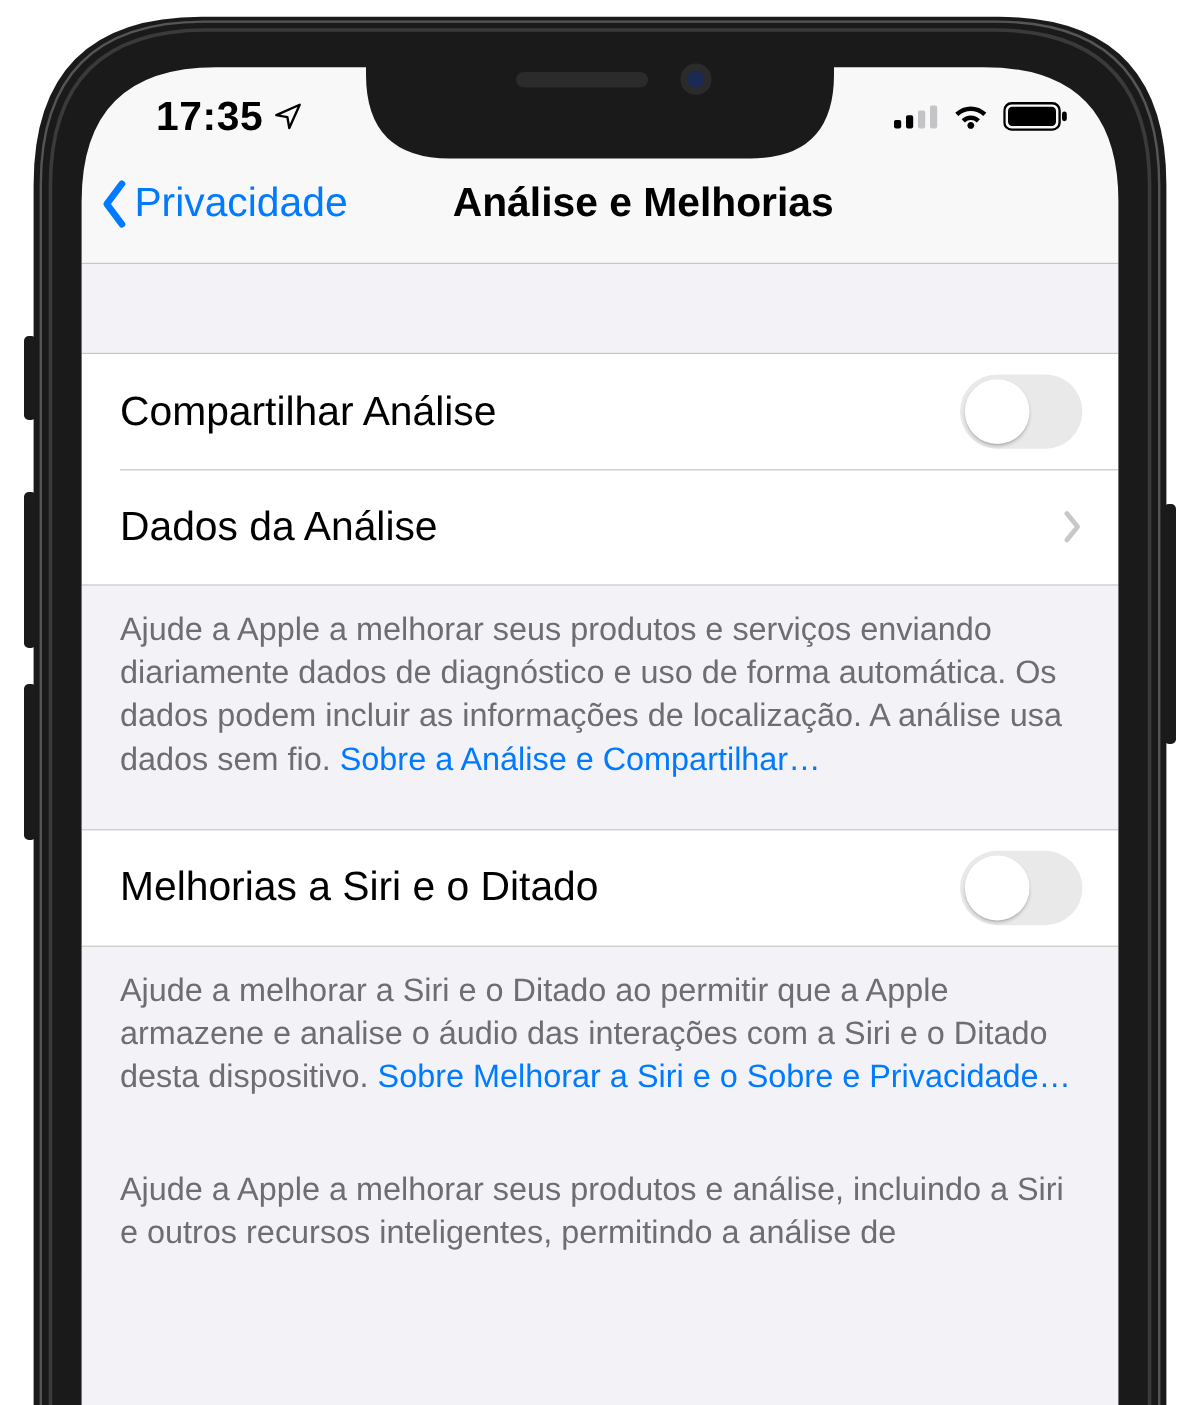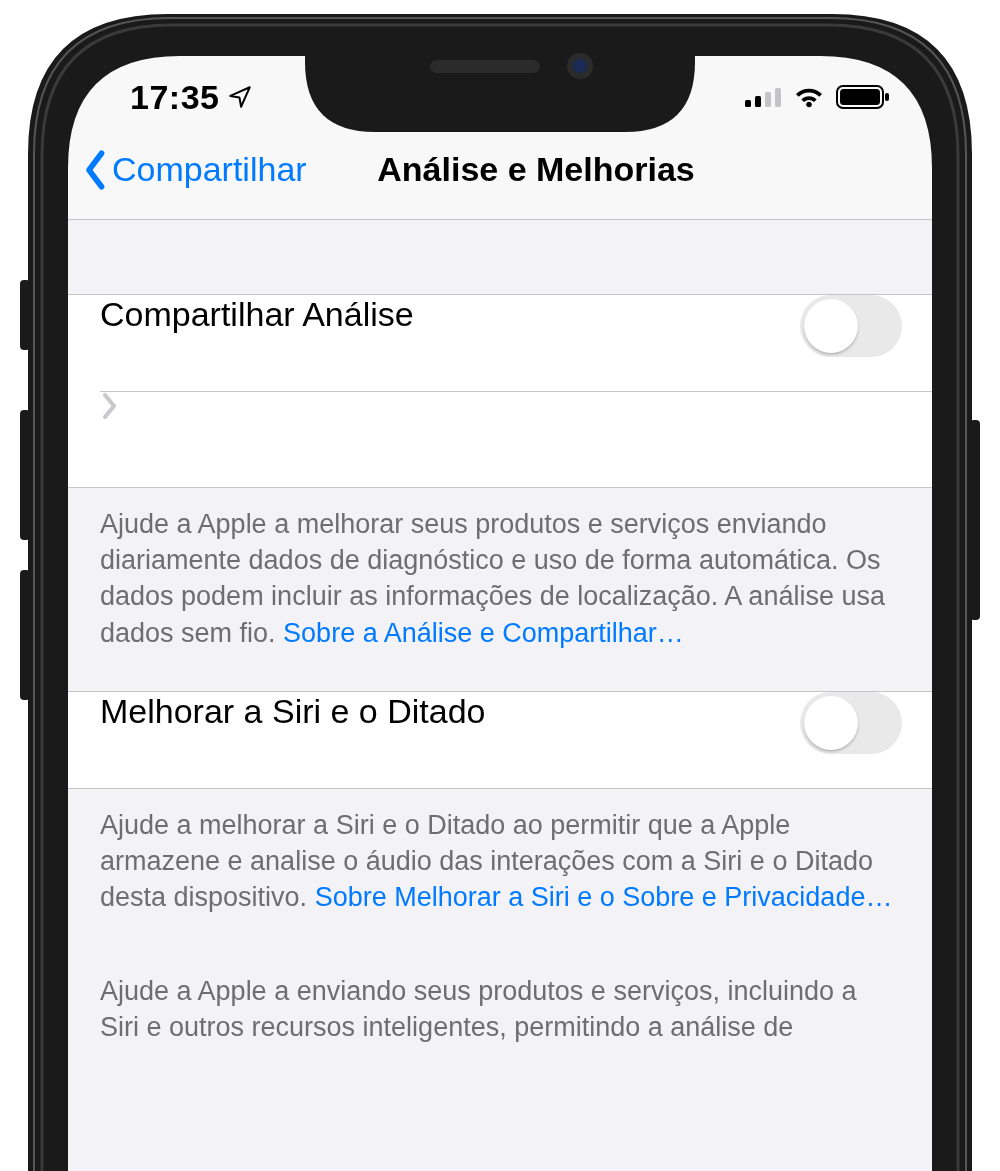--- a/index.html
+++ b/index.html
@@ -96,21 +96,21 @@
     }
     
     .spacer-top { height: 74px; }
     .group {
       background: #fff;
       border-top: 1px solid #c6c6c8;
       border-bottom: 1px solid #c6c6c8;
     }
     .row {
       display: flex;
-      align-items: flex-start;
+      align-items: center;
       justify-content: space-between;
       height: 96px;
       padding: 0 30px 0 32px;
       font-size: 34px;
       color: #000;
       position: relative;
     }
     .row + .row::before {
       content: "";
       position: absolute;
@@ -238,56 +238,57 @@
           <rect x="49" y="9" width="4" height="8" rx="2" fill="#000"></rect>
         </svg>
       </div>
     </div>
 
     <div class="nav-bar">
       <div class="nav-back">
         <svg width="28" height="42" viewBox="0 0 18 30">
           <path fill="none" stroke="#007aff" stroke-width="4" stroke-linecap="round" stroke-linejoin="round" d="M13 3 L4 15 L13 27"></path>
         </svg>
-        <span>Compartilhar</span>
+        <span>Privacidade</span>
       </div>
       <div class="nav-title">
         <span class="nav-title-inner">Análise e Melhorias</span>
       </div>
     </div>
 
     <div class="spacer-top"></div>
 
     <div class="group">
       <div class="row">
         <span>Compartilhar Análise</span>
         <div class="toggle">
           <div class="knob"></div>
         </div>
       </div>
       <div class="row">
+        <span>Dados da Análise</span>
         <svg class="chevron-right" width="18" height="30" viewBox="0 0 18 30">
           <path fill="none" stroke="#c7c7cc" stroke-width="4" stroke-linecap="round" stroke-linejoin="round" d="M5 4 L14 15 L5 26"></path>
         </svg>
       </div>
     </div>
     <div class="footer">
       <span>Ajude a Apple a melhorar seus produtos e serviços enviando diariamente dados de diagnóstico e uso de forma automática. Os dados podem incluir as informações de localização. A análise usa dados sem fio. </span><span class="link">Sobre a Análise e Compartilhar…</span>
     </div>
 
     <div class="group">
       <div class="row">
-        <span>Melhorar a Siri e o Ditado</span>
+        <span>Melhorias a Siri e o Ditado</span>
         <div class="toggle">
           <div class="knob"></div>
         </div>
       </div>
     </div>
     <div class="footer">
       <span>Ajude a melhorar a Siri e o Ditado ao permitir que a Apple armazene e analise o áudio das interações com a Siri e o Ditado desta dispositivo. </span><span class="link">Sobre Melhorar a Siri e o Sobre e Privacidade…</span>
     </div>
 
     <div class="footer">
-      <span>Ajude a Apple a enviando seus produtos e serviços, incluindo a Siri e outros recursos inteligentes, permitindo a análise de</span>
+      <span>Ajude a Apple a melhorar seus produtos e análise, incluindo a Siri e outros recursos inteligentes, permitindo a análise de</span>
     </div>
 
   </div>
 </div>
 
 </body></html>

